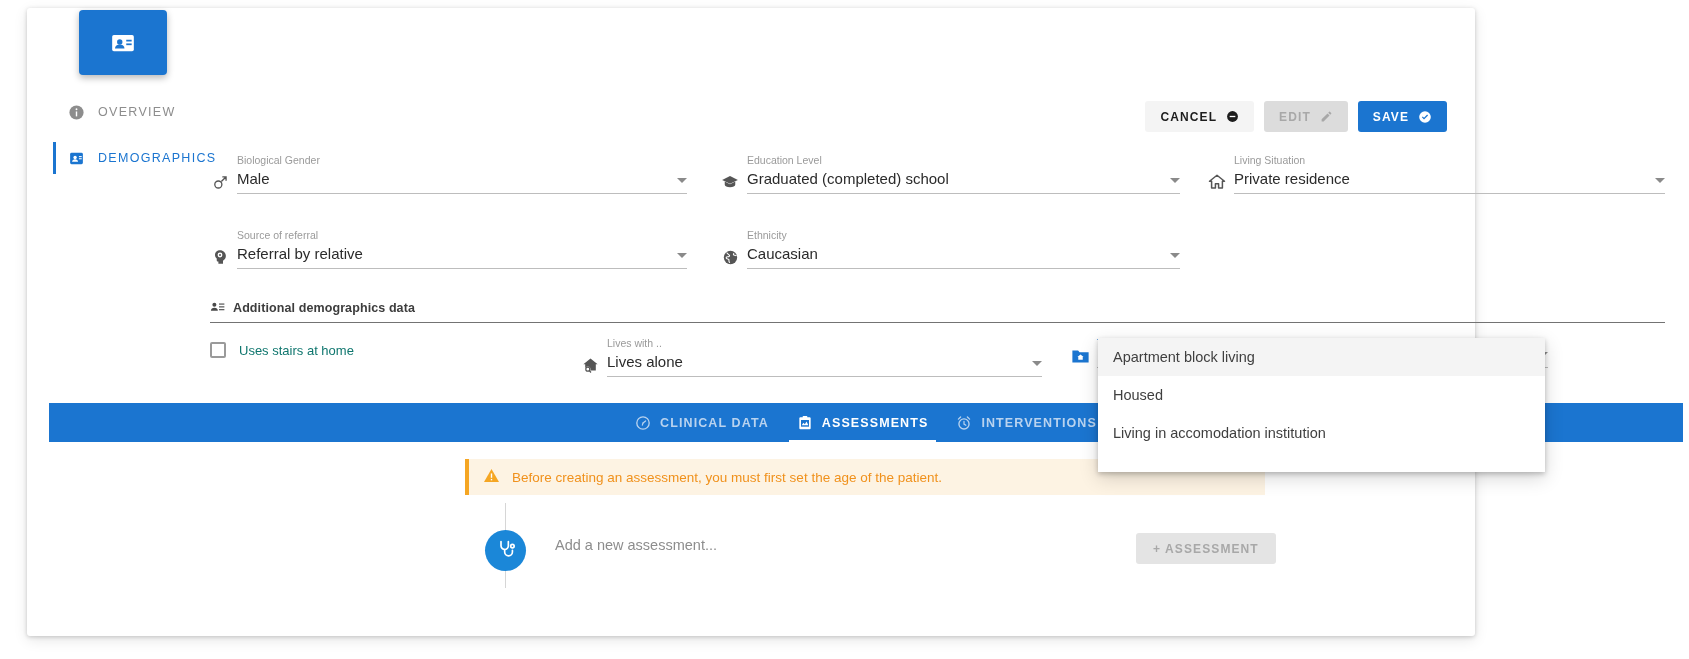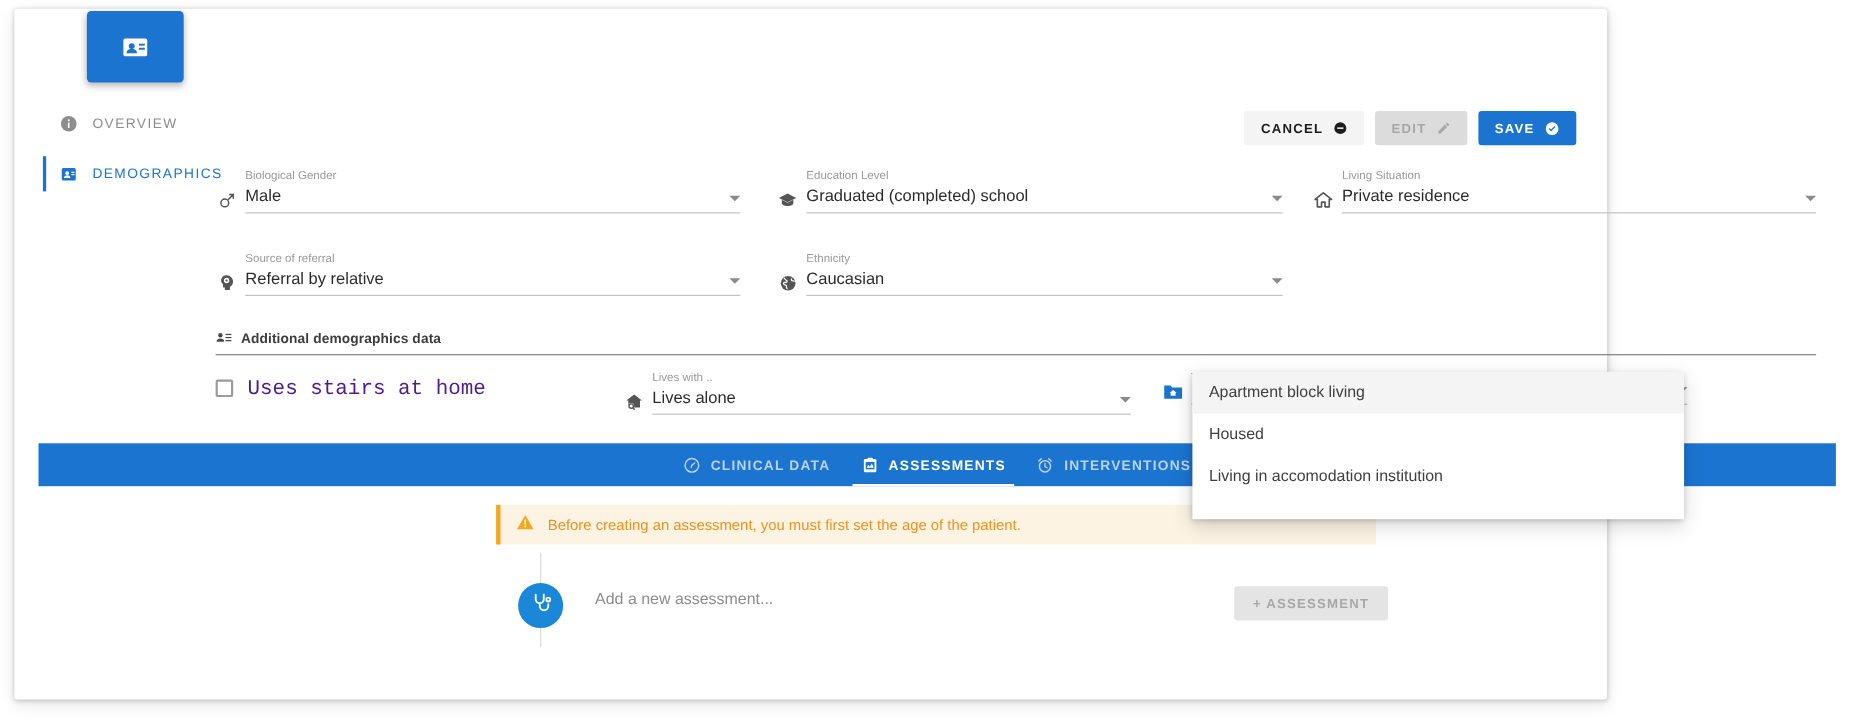--- a/index.html
+++ b/index.html
@@ -12,21 +12,21 @@
   }
   #root {
     position: relative;
     width: 1689px; height: 659px;
     background: #ffffff;
   }
 
   
   .card {
     position: absolute;
-    left: 13px; top: 8px;
+    left: 27px; top: 8px;
     width: 1448px; height: 628px;
     background: #ffffff;
     border-radius: 3px;
     box-shadow: 0 1px 4px rgba(0,0,0,.18), 0 4px 14px rgba(0,0,0,.10);
   }
 
   
   .app-tile {
     position: absolute;
     left: 79px; top: 10px;
@@ -153,21 +153,21 @@
   .checkrow {
     position: absolute; left: 183px; top: 334px;
     display: flex; align-items: center;
   }
   .cbox {
     width: 16px; height: 16px;
     border: 2px solid #9a9a9a; border-radius: 2px;
     margin-right: 13px; flex: 0 0 auto;
     cursor: pointer;
   }
-  .cbox-label { font-size: 19px; color: #4c1d95; font-family: Liberation Mono, monospace; }
+  .cbox-label { font-size: 13px; color: #0f766e; }
 
   
   .dropdown {
     position: absolute;
     left: 1071px; top: 330px;
     width: 447px; height: 134px;
     background: #ffffff;
     box-shadow: 0 2px 5px rgba(0,0,0,.22), 0 6px 18px rgba(0,0,0,.16);
     z-index: 20;
     padding: 0;

